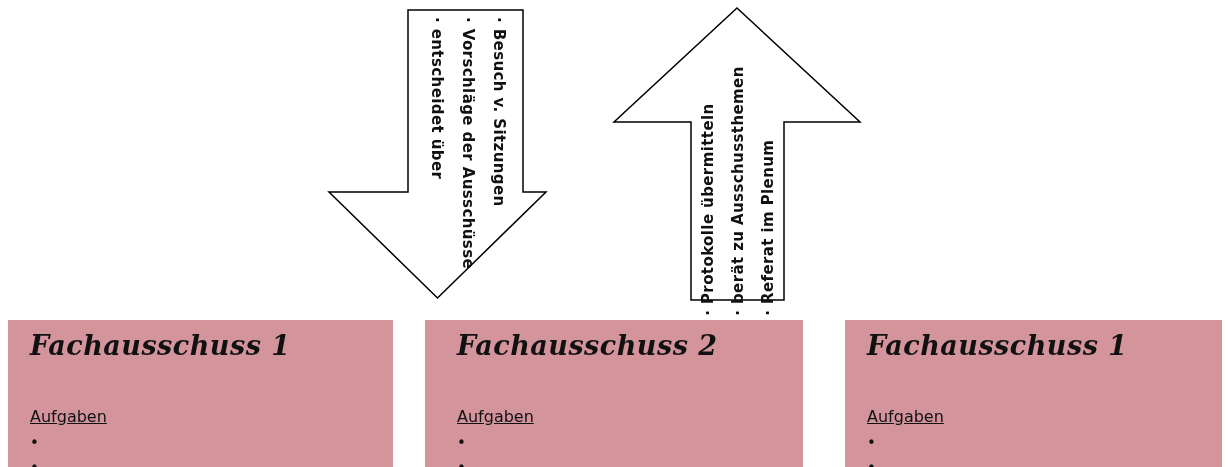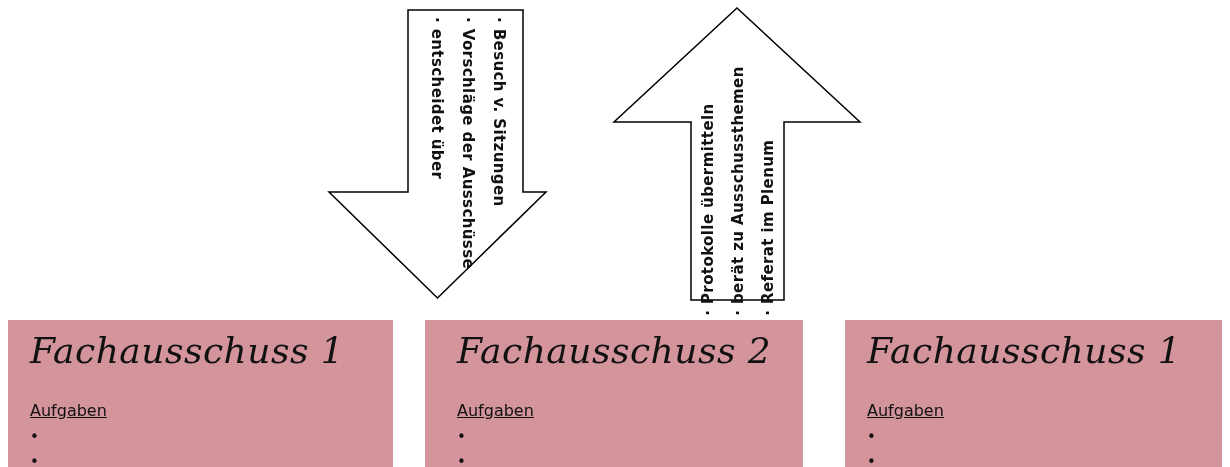--- a/index.html
+++ b/index.html
@@ -27,25 +27,25 @@
     transform:rotate(-90deg);
     font-size:15px; font-weight:700; letter-spacing:0.4px;
     line-height:30px; white-space:nowrap; text-align:left;
   }
 
   .box {
     position:absolute; top:320px; height:147px; box-sizing:border-box;
     padding:10px 22px;
   }
   .box-title {
-    font-family:"DejaVu Serif", serif; font-style:italic; font-weight:400;
-    font-size:36px; letter-spacing:0.5px;
+    font-family:"DejaVu Serif", serif; font-style:italic; font-weight:700;
+    font-size:27px; letter-spacing:0.5px;
   }
   .box-subtitle {
-    margin-top:30px; font-size:16px; text-decoration:underline;
+    margin-top:46px; font-size:16px; text-decoration:underline;
   }
   .bullet { font-size:15px; margin-top:9px; line-height:16px; }
 
   .box1 { left:8px;   width:385px; }
   .box2 { left:425px; width:378px;padding-left:32px; }
   .box3 { left:845px; width:377px; }
 </style>
 </head>
 <body>
 

